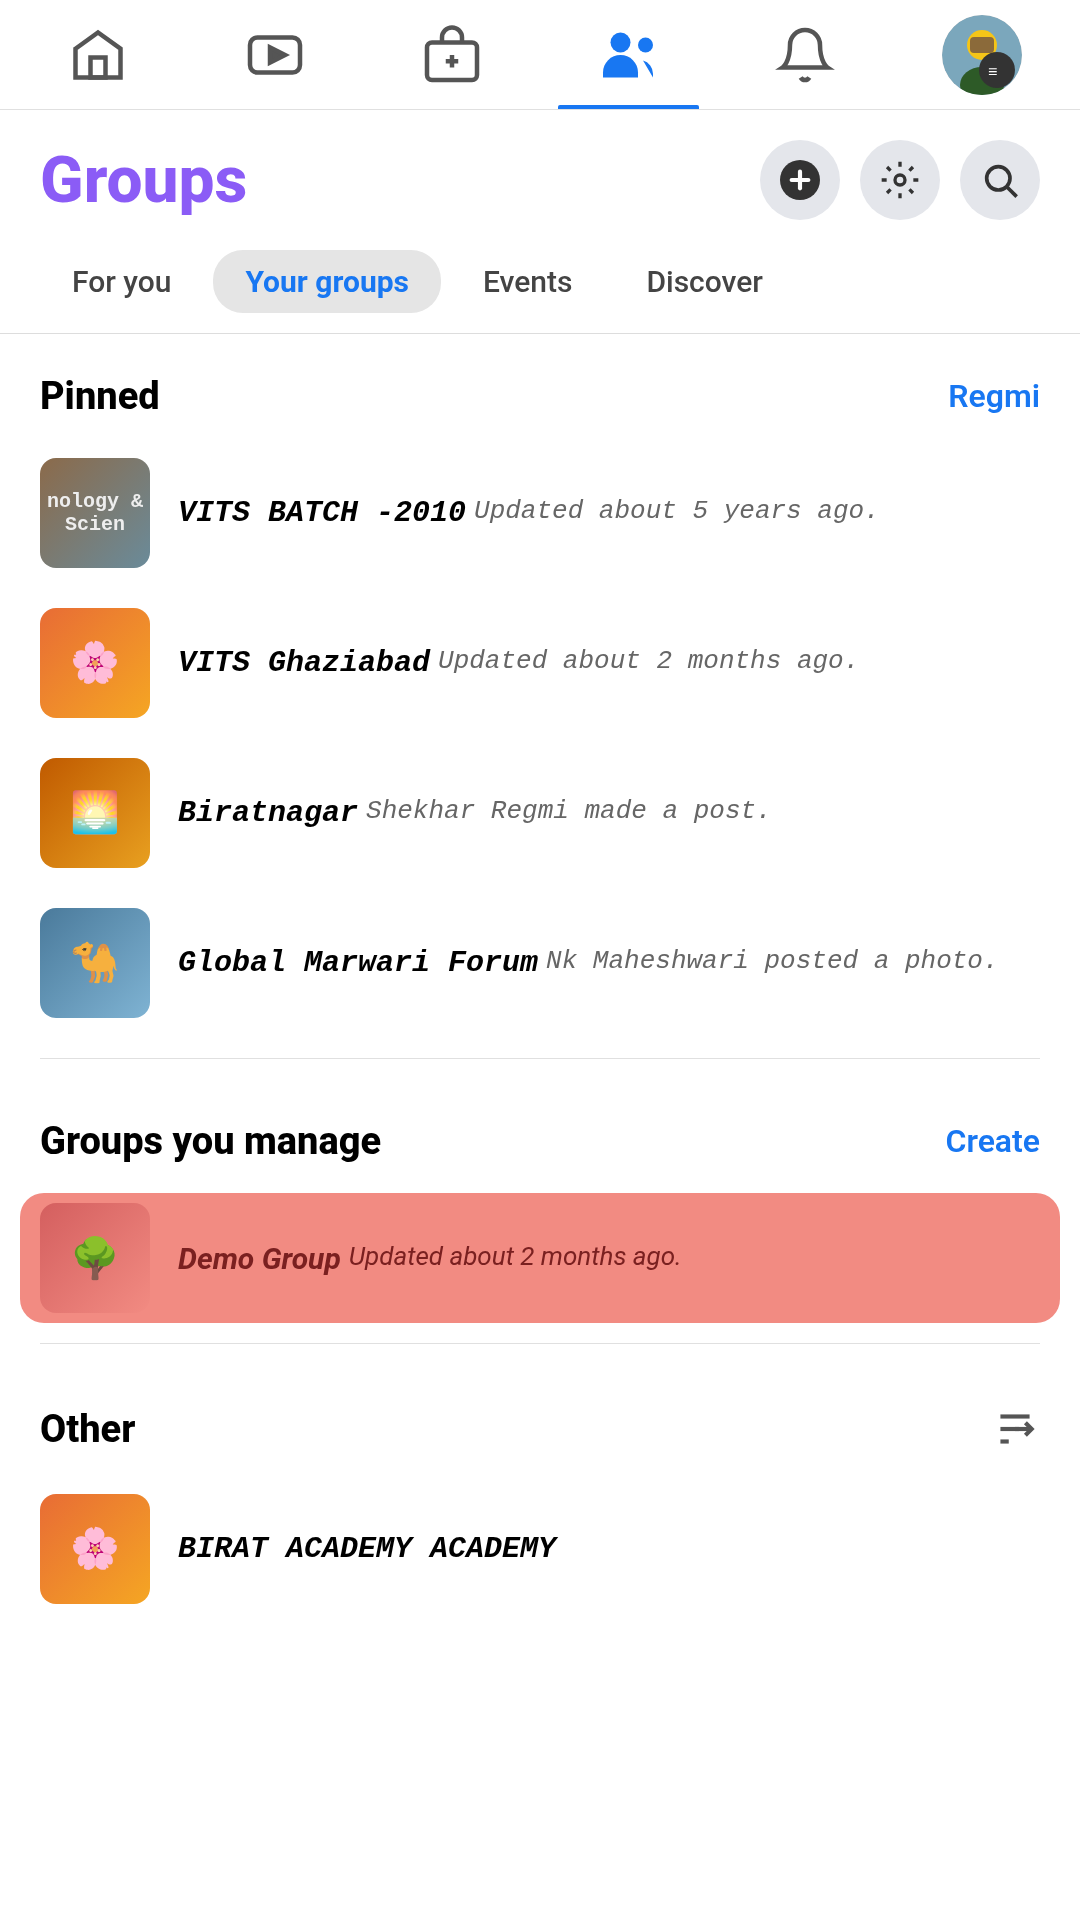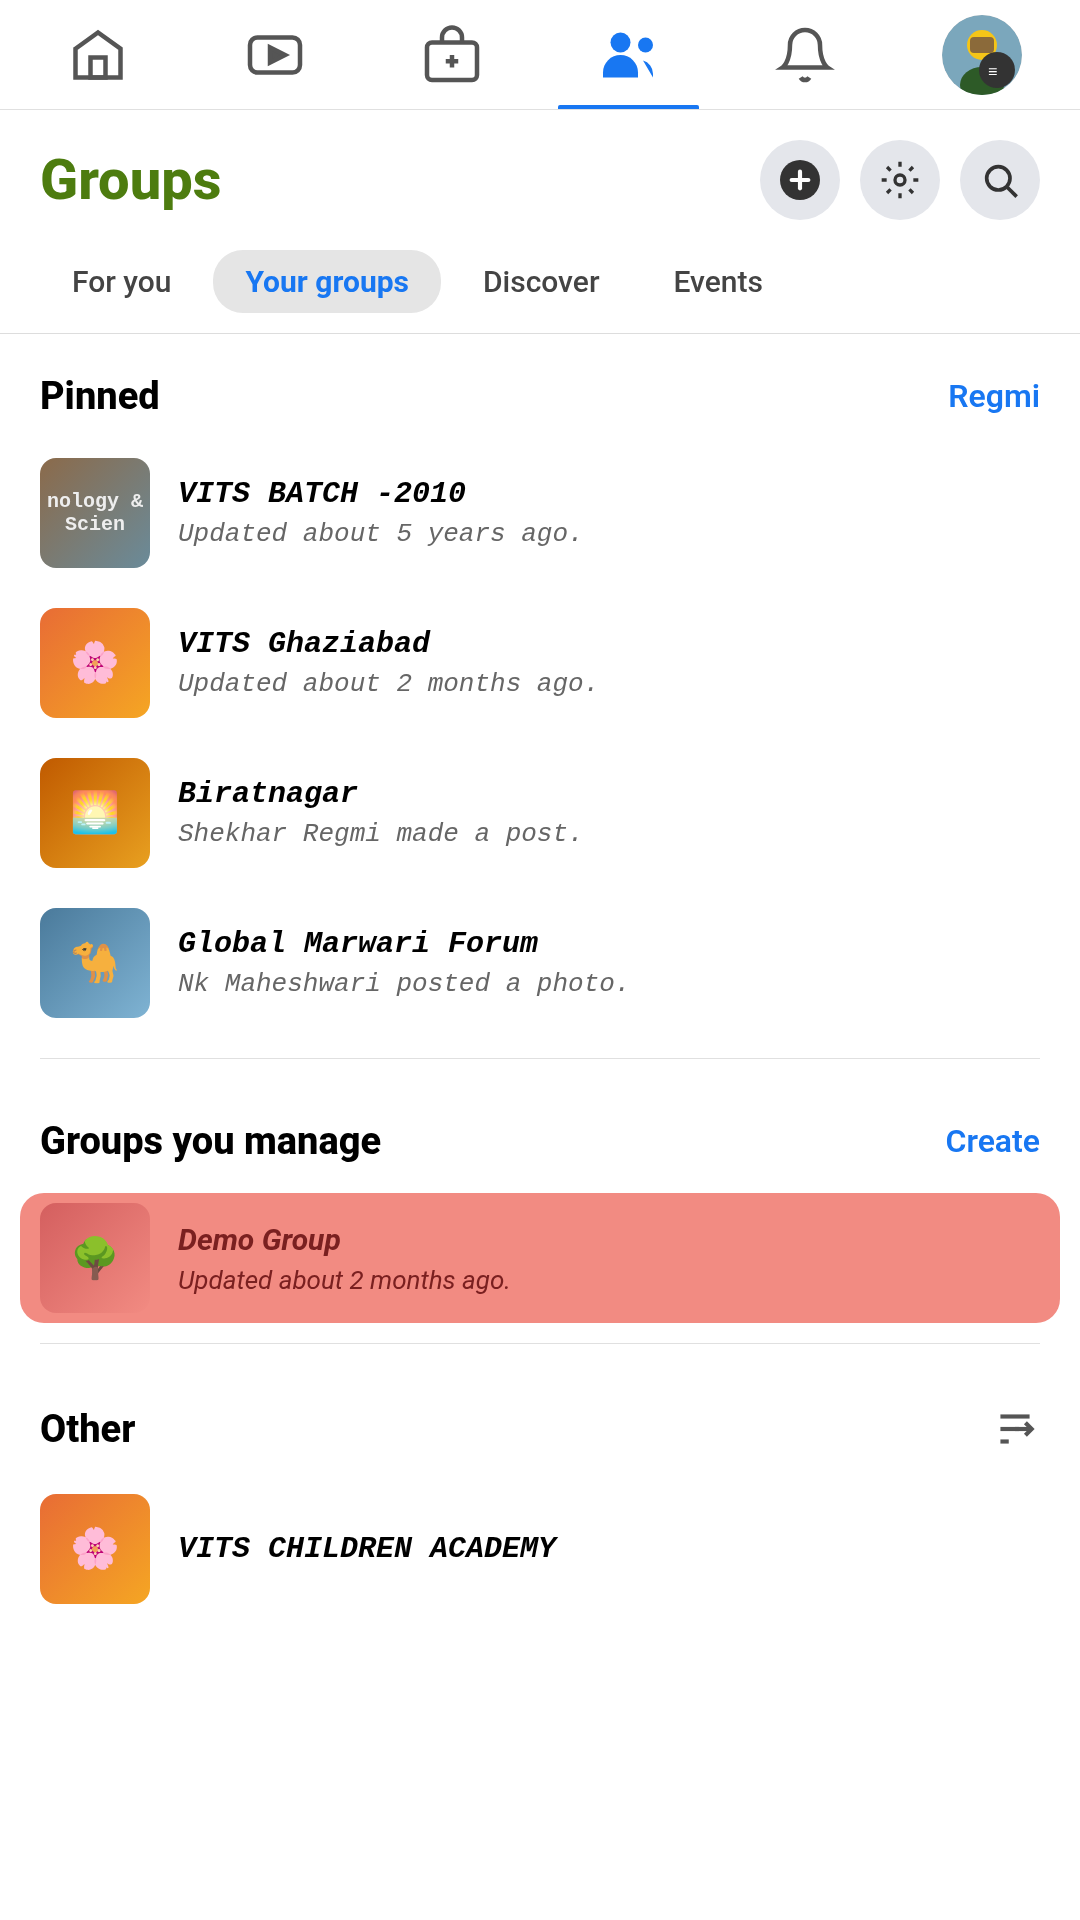--- a/index.html
+++ b/index.html
@@ -48,23 +48,23 @@
     }
 
     
     .header {
       display: flex;
       align-items: center;
       justify-content: space-between;
       padding: 30px 40px 20px 40px;
     }
     .header-title {
-      font-size: 56px;
+      font-size: 64px;
       font-weight: 800;
-      color: #4d7c0f;
+      color: #8b5cf6;
     }
     .header-actions {
       display: flex;
       gap: 20px;
     }
     .icon-btn {
       width: 80px;
       height: 80px;
       border-radius: 50%;
       background: #e4e6eb;
@@ -137,21 +137,21 @@
     .group-thumb {
       width: 110px;
       height: 110px;
       border-radius: 16px;
       overflow: hidden;
       flex-shrink: 0;
       background: #ccc;
     }
     .group-info {
       display: flex;
-      flex-direction: column;
+      flex-direction: row;
       gap: 8px;
     }
     .group-name {
       font-size: 30px;
       font-weight: 700;
       color: #000;
       font-style: italic;
     }
     .group-sub {
       font-size: 26px;
@@ -315,22 +315,22 @@
         <circle cx="11" cy="11" r="7"></circle>
         <line x1="16.5" y1="16.5" x2="22" y2="22"></line>
       </svg>
     </button>
   </div>
 </header>
 
 <div class="tabs">
   <div class="tab">For you</div>
   <div class="tab active">Your groups</div>
+  <div class="tab">Events</div>
   <div class="tab">Discover</div>
-  <div class="tab">Events</div>
 </div>
 
 <div class="section-header">
   <span class="section-title">Pinned</span>
   <span class="section-action">Regmi</span>
 </div>
 
 <div class="group-list">
 
   <div class="group-item">
@@ -419,17 +419,17 @@
 
 <div class="group-list">
 
   <div class="group-item">
     <div class="group-thumb">
       <div class="thumb-birat-children" style="width:100%;height:100%;">
         <span class="thumb-icon">🌸</span>
       </div>
     </div>
     <div class="group-info">
-      <span class="group-name">VITS CHILDREN ACADEMY</span>
+      <span class="group-name">BIRAT ACADEMY ACADEMY</span>
     </div>
   </div>
 
 </div>
 
 </body></html>

